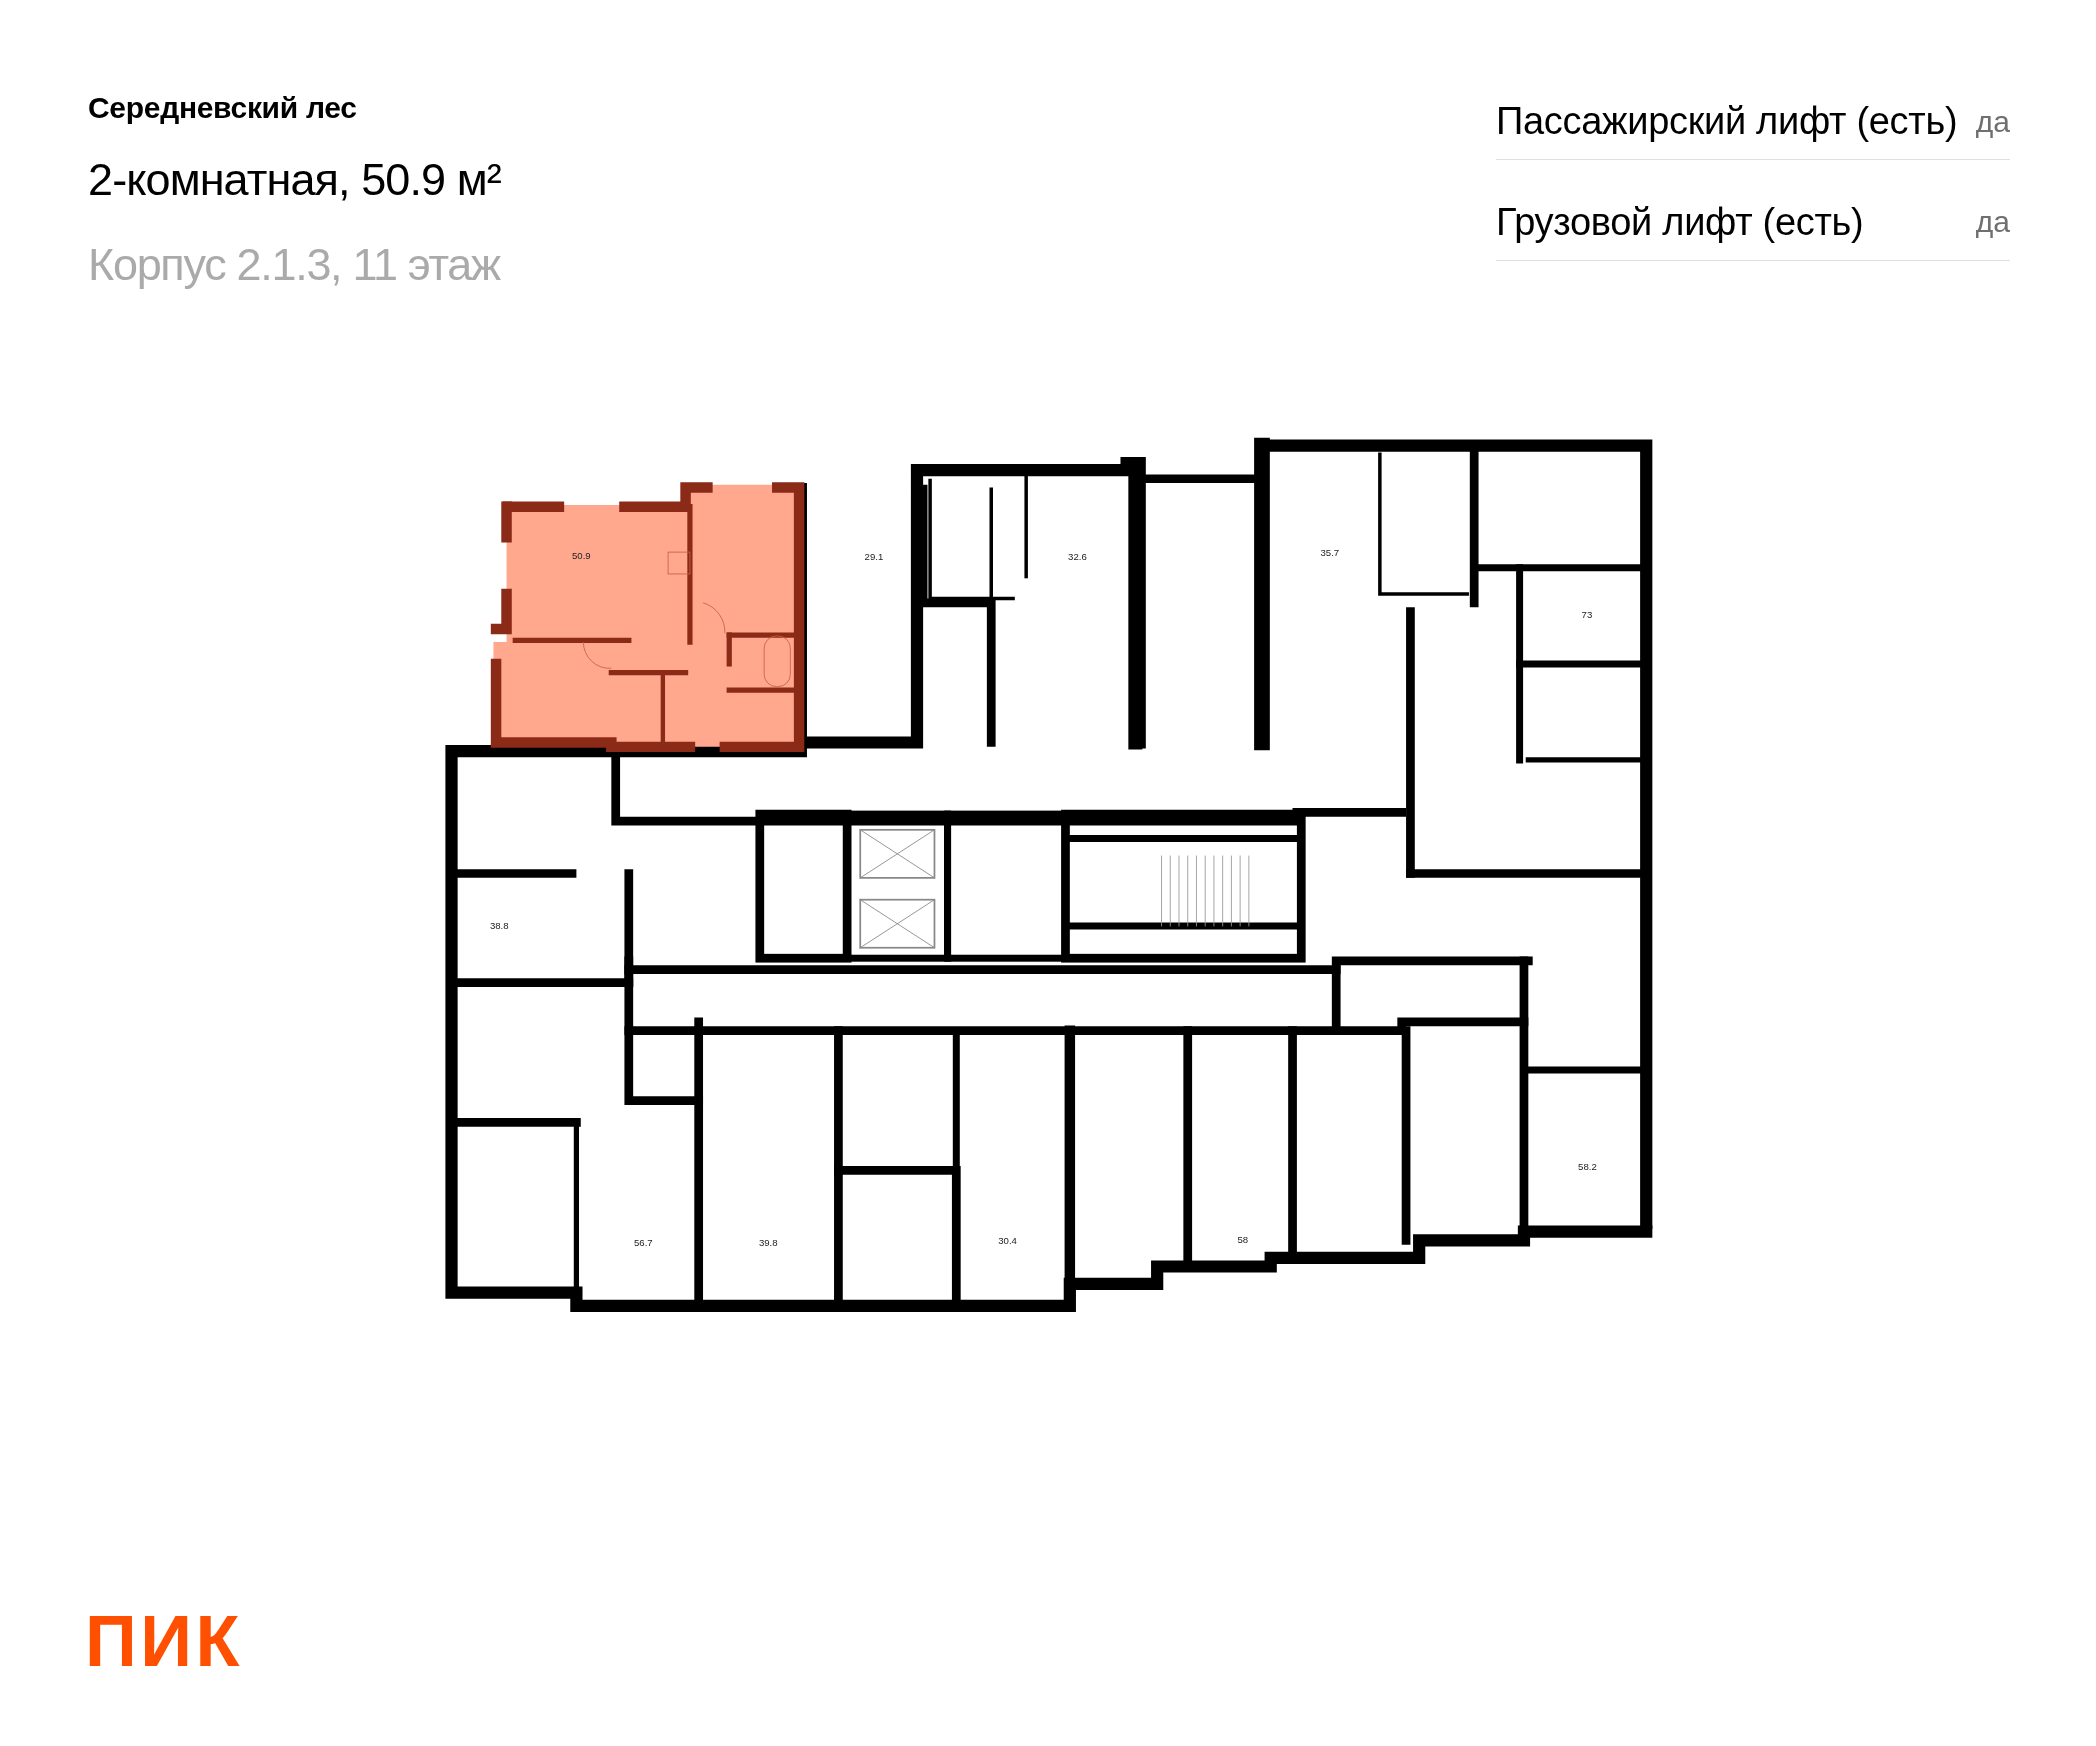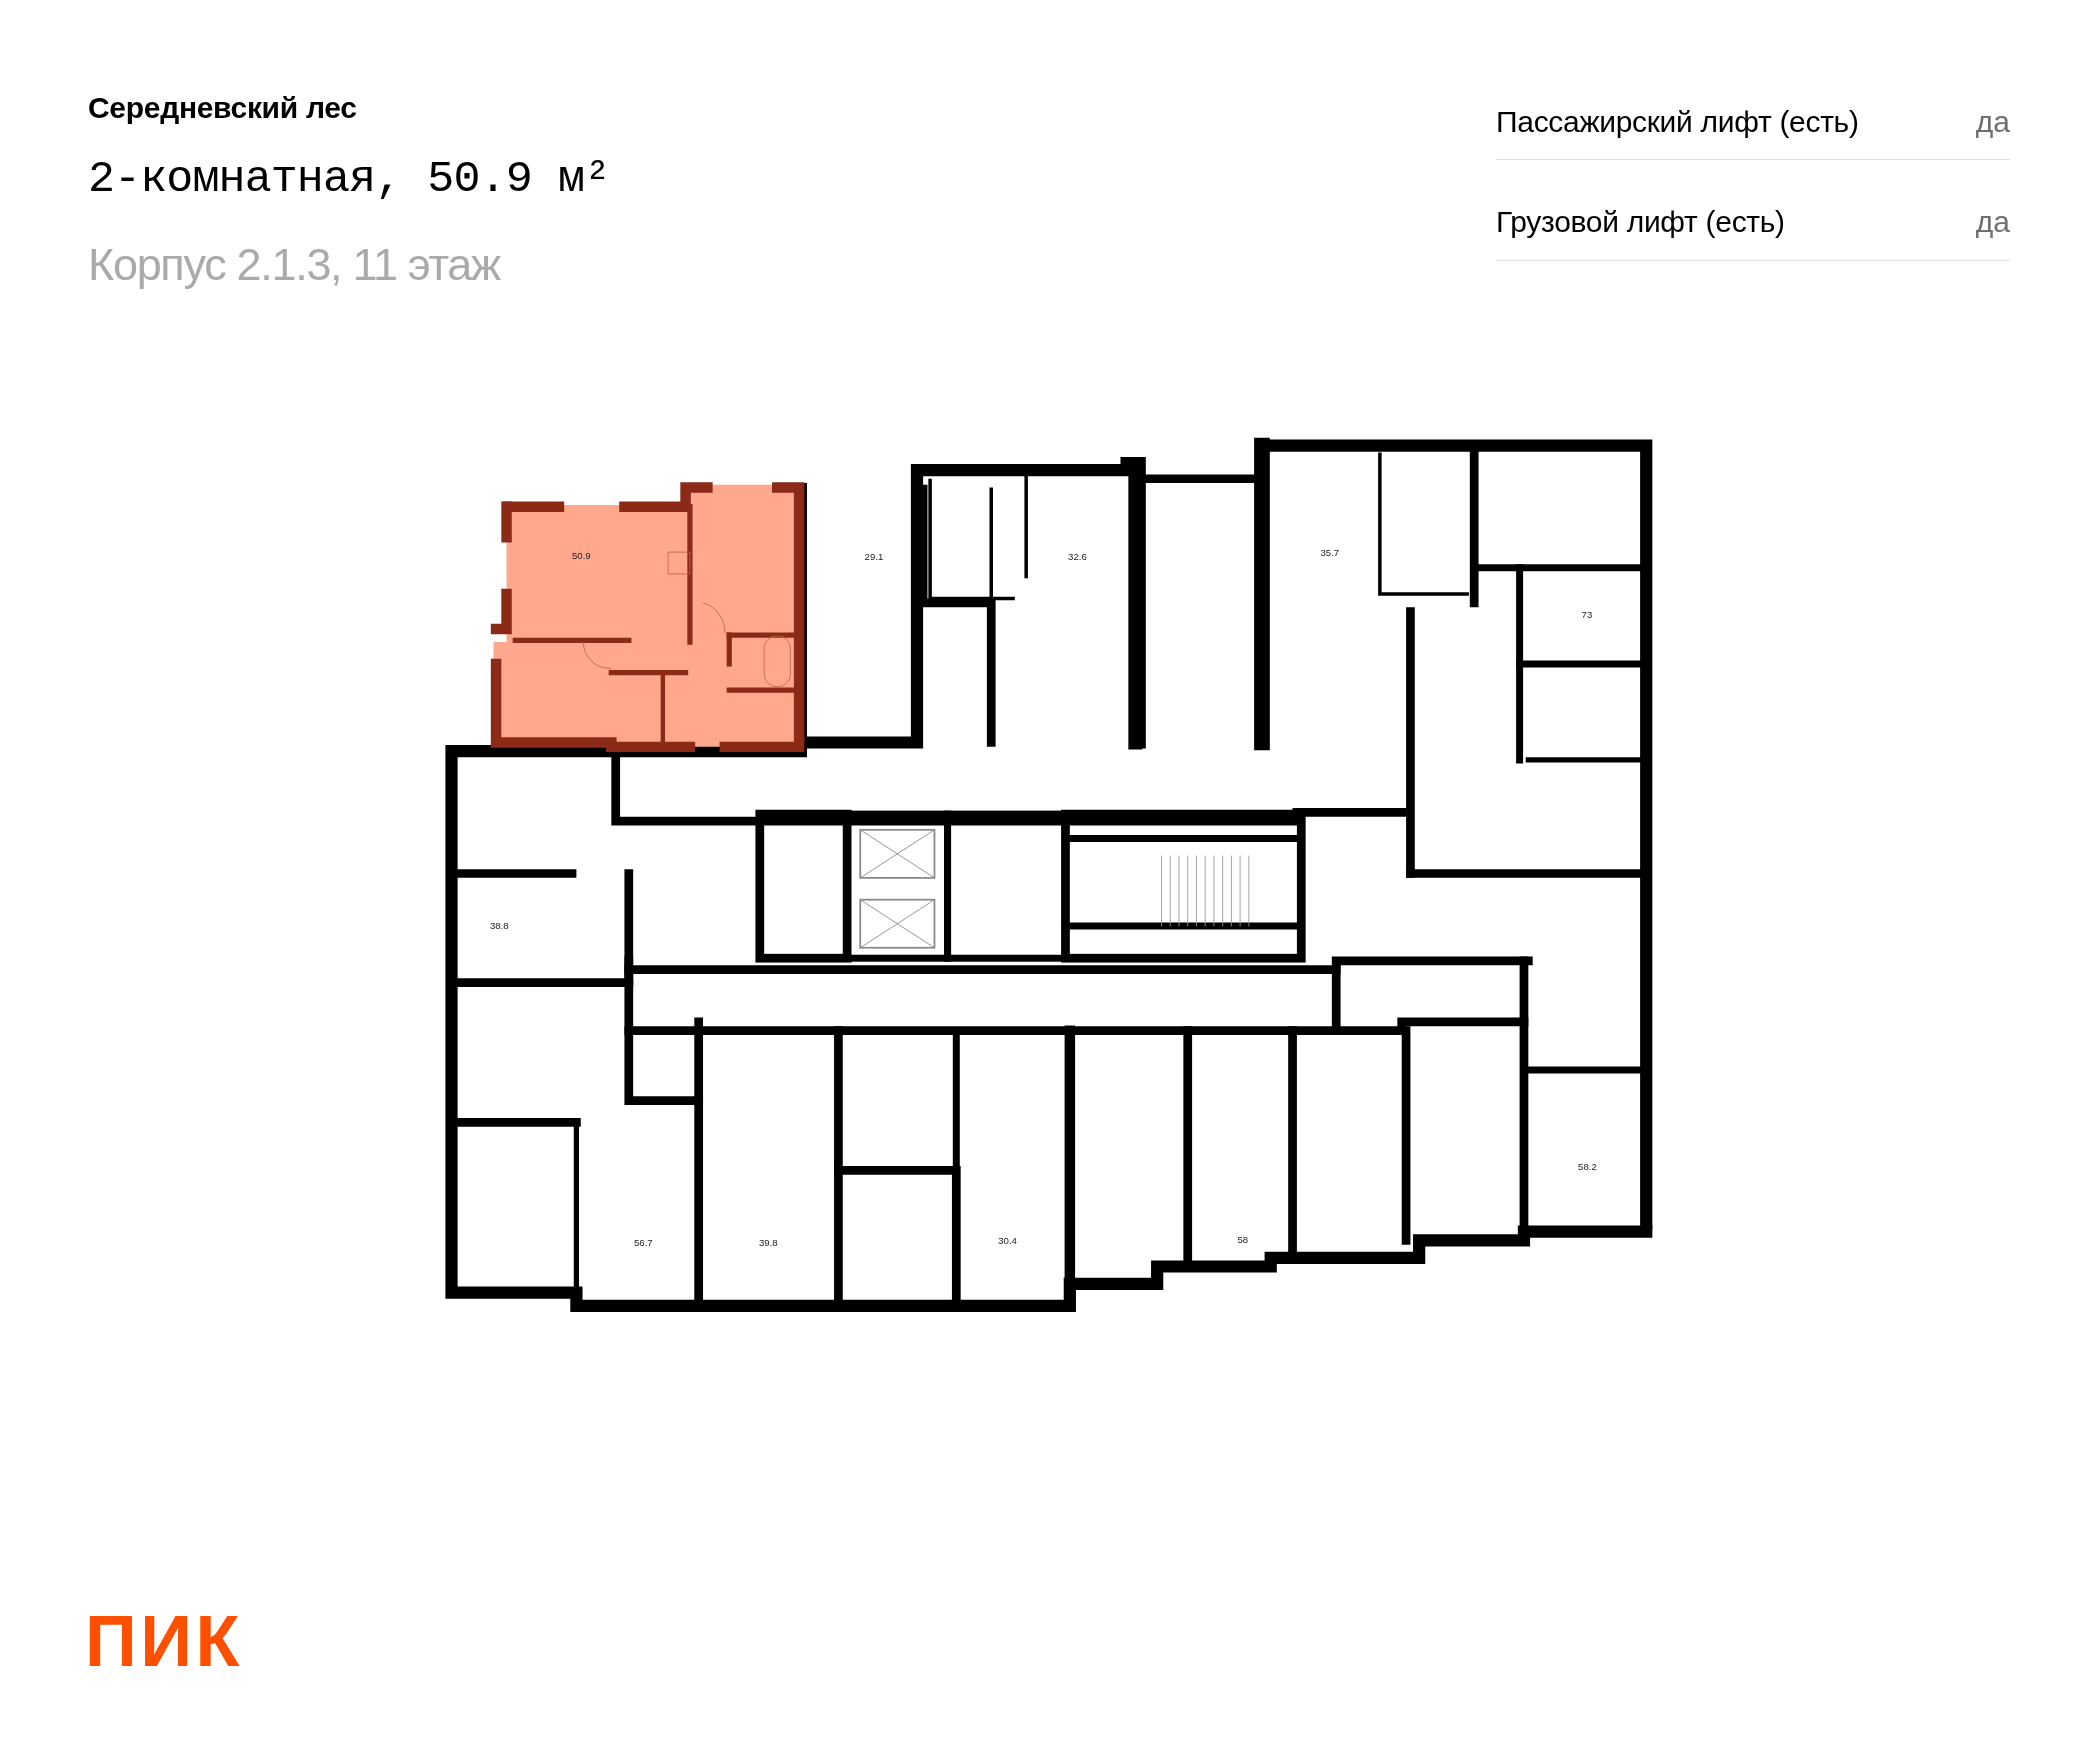--- a/index.html
+++ b/index.html
@@ -1,23 +1,23 @@
 <!DOCTYPE html>
 <html style="font-size:14px"><head>
 <meta charset="utf-8">
 <style>
   html,body{margin:0;padding:0;background:#fff;}
   body{width:2096px;height:1747px;position:relative;overflow:hidden;font-family:"Liberation Sans","DejaVu Sans",sans-serif;color:#000;}
   .project{position:absolute;left:88px;top:91px;font-size:30px;font-weight:700;letter-spacing:-0.3px;}
-  .title{position:absolute;left:88px;top:154px;font-size:45px;font-weight:500;letter-spacing:-0.9px;font-family:Liberation Mono, monospace;}
+  .title{position:absolute;left:88px;top:154px;font-size:45px;font-weight:500;letter-spacing:-0.9px;}
   .subtitle{position:absolute;left:88px;top:210px;font-size:45px;font-weight:500;color:#aaaaaa;letter-spacing:-1.3px;margin-top:29px;}
   .specs{position:absolute;left:1496px;top:84px;width:514px;}
   .spec-row{display:flex;justify-content:space-between;align-items:center;height:75px;border-bottom:1.7px solid #e0e0e0;margin-bottom:24.5px;}
   .spec-row:first-child{margin-top:0;}
-  .spec-label{font-size:30px;font-weight:500;letter-spacing:-0.3px;}
+  .spec-label{font-size:38px;font-weight:500;letter-spacing:-0.3px;}
   .spec-value{font-size:30px;color:#6f6f6f;}
   .plan{position:absolute;left:0;top:0;width:2096px;height:1747px;}
   .logo{position:absolute;left:85px;top:1605px;font-size:72px;font-weight:900;color:#FF4F00;letter-spacing:3.5px;line-height:1;}
   .area-label{font-family:"Liberation Sans",sans-serif;font-size:11px;fill:#222;}
 </style>
 </head>
 <body>
 
 <div class="project">Середневский лес</div>
 <div class="title">2-комнатная, 50.9 м²</div>

